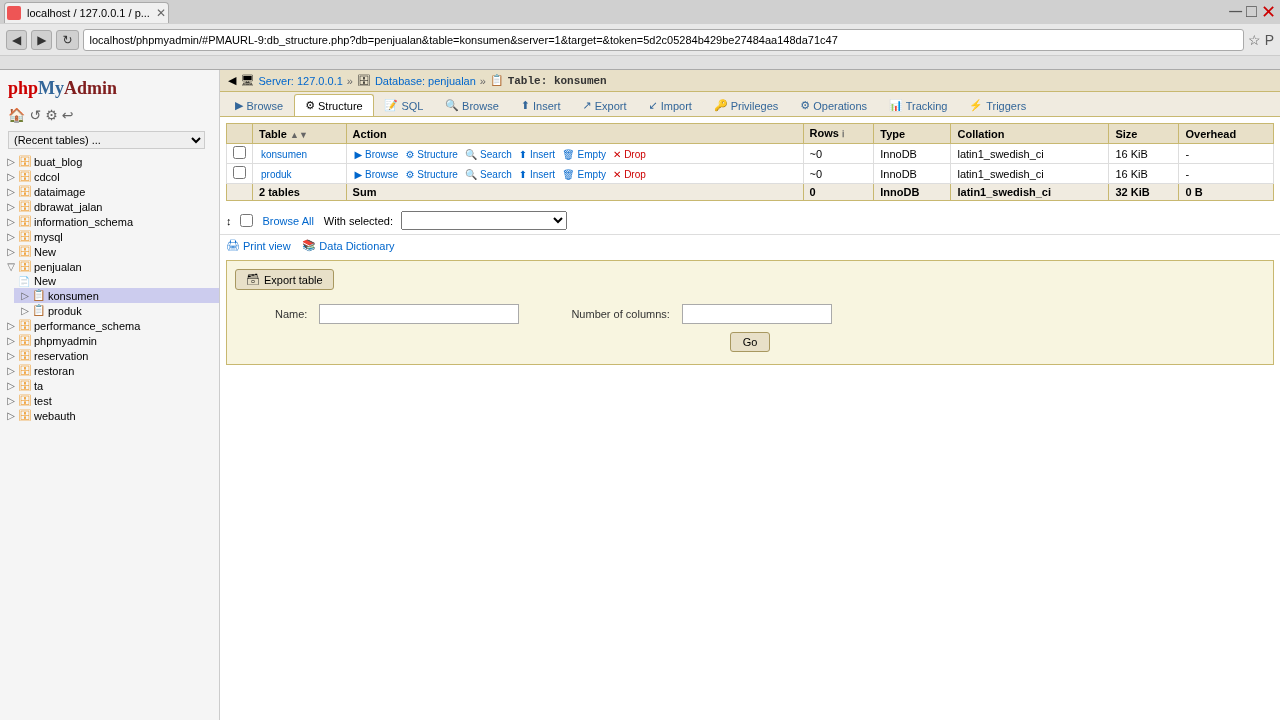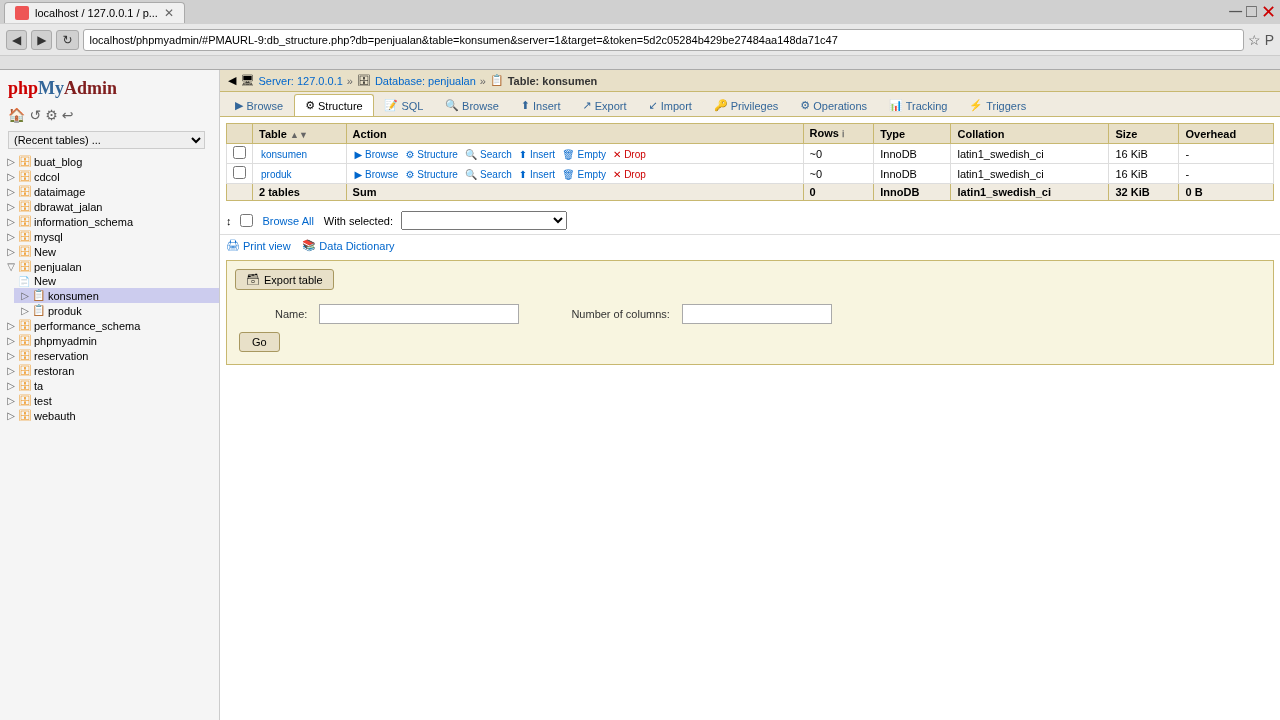--- a/index.html
+++ b/index.html
@@ -1,21 +1,21 @@
 <!DOCTYPE html>
 <html><head>
   <meta charset="utf-8">
   <style>
     * { box-sizing: border-box; margin: 0; padding: 0; }
     body { font-family: Arial, sans-serif; font-size: 11px; background: #f0f0f0; overflow: hidden; }
 
     
     .browser-chrome { background: #e0e0e0; height: 70px; border-bottom: 1px solid #aaa; }
     .browser-tabs { background: #d0d0d0; height: 24px; display: flex; align-items: center; padding: 0 4px; }
-    .browser-tab { background: #f0f0f0; border: 1px solid #aaa; border-bottom: none; padding: 3px 10px; font-size: 11px; display: flex; align-items: center; gap: 6px; border-radius: 4px 4px 0 0; }
+    .browser-tab { background: #f0f0f0; border: 1px solid #aaa; border-bottom: none; padding: 3px 2px; font-size: 11px; display: flex; align-items: center; gap: 6px; border-radius: 4px 4px 0 0; }
     .browser-tab .favicon { width: 14px; height: 14px; background: #e55; border-radius: 2px; display: inline-block; }
     .browser-tab .close-btn { font-size: 12px; color: #666; cursor: pointer; }
     .browser-nav { background: #e8e8e8; height: 32px; display: flex; align-items: center; padding: 0 6px; gap: 4px; border-bottom: 1px solid #ccc; }
     .nav-btn { background: #d0d0d0; border: 1px solid #aaa; border-radius: 3px; padding: 2px 5px; font-size: 12px; cursor: pointer; color: #333; }
     .address-bar { flex: 1; height: 22px; border: 1px solid #aaa; border-radius: 3px; padding: 2px 6px; font-size: 11px; background: white; }
     .nav-icon { color: #555; font-size: 14px; cursor: pointer; }
 
     
     .main-layout { display: flex; height: calc(720px - 70px); }
 
@@ -36,21 +36,21 @@
     .db-icon { color: #e80; font-size: 11px; }
     .table-icon { color: #46a; font-size: 11px; }
 
     
     .content { flex: 1; background: white; overflow-y: auto; }
 
     
     .breadcrumb-bar { background: #e8e0c8; border-bottom: 1px solid #c8b870; padding: 4px 8px; display: flex; align-items: center; gap: 4px; font-size: 11px; }
     .breadcrumb-sep { color: #666; }
     .breadcrumb-link { color: #06c; text-decoration: none; cursor: pointer; }
-    .breadcrumb-current { color: #333; font-weight: bold; }
+    .breadcrumb-current { color: #333; font-weight: bold; font-family: Liberation Mono, monospace; }
 
     
     .tab-bar { background: #f0ebe0; border-bottom: 1px solid #c8b870; display: flex; align-items: center; padding: 2px 4px 0; gap: 0; }
     .tab-item { padding: 4px 10px; font-size: 11px; cursor: pointer; color: #369; border: 1px solid transparent; border-bottom: none; border-radius: 3px 3px 0 0; white-space: nowrap; display: flex; align-items: center; gap: 3px; }
     .tab-item.active { background: white; border-color: #c8b870; color: #000; }
 
     
     .table-area { padding: 6px; }
     .db-table { width: 100%; border-collapse: collapse; font-size: 11px; }
     .db-table th { background: #e8e0c8; border: 1px solid #c8b870; padding: 3px 6px; text-align: left; font-weight: bold; white-space: nowrap; }
@@ -71,21 +71,21 @@
     .print-link { color: #06c; cursor: pointer; display: flex; align-items: center; gap: 3px; }
 
     
     .create-section { background: #f8f5e0; border: 1px solid #c8b870; margin: 4px 6px; padding: 8px; }
     .create-btn { background: #e8e0c8; border: 1px solid #a89860; padding: 3px 10px; font-size: 11px; cursor: pointer; border-radius: 3px; display: flex; align-items: center; gap: 4px; margin-bottom: 10px; }
     .form-row { display: flex; align-items: center; gap: 12px; padding: 4px 0; }
     .form-label { font-size: 11px; color: #333; margin-left: 40px; }
     .form-input { border: 1px solid #aaa; padding: 2px 4px; font-size: 11px; height: 20px; }
     .form-input-name { width: 200px; }
     .form-input-cols { width: 150px; }
-    .go-section { display: flex; justify-content: flex-start; padding: 4px; }
+    .go-section { display: flex; justify-content: center; padding: 4px; }
     .go-btn { background: #e8e0c8; border: 1px solid #a89860; padding: 3px 12px; font-size: 11px; cursor: pointer; border-radius: 3px; }
   </style>
 </head>
 <body>
 
 <div class="browser-chrome">
   <div class="browser-tabs">
     <div class="browser-tab">
       <span class="favicon"></span>
       <span>localhost / 127.0.0.1 / p...</span>

